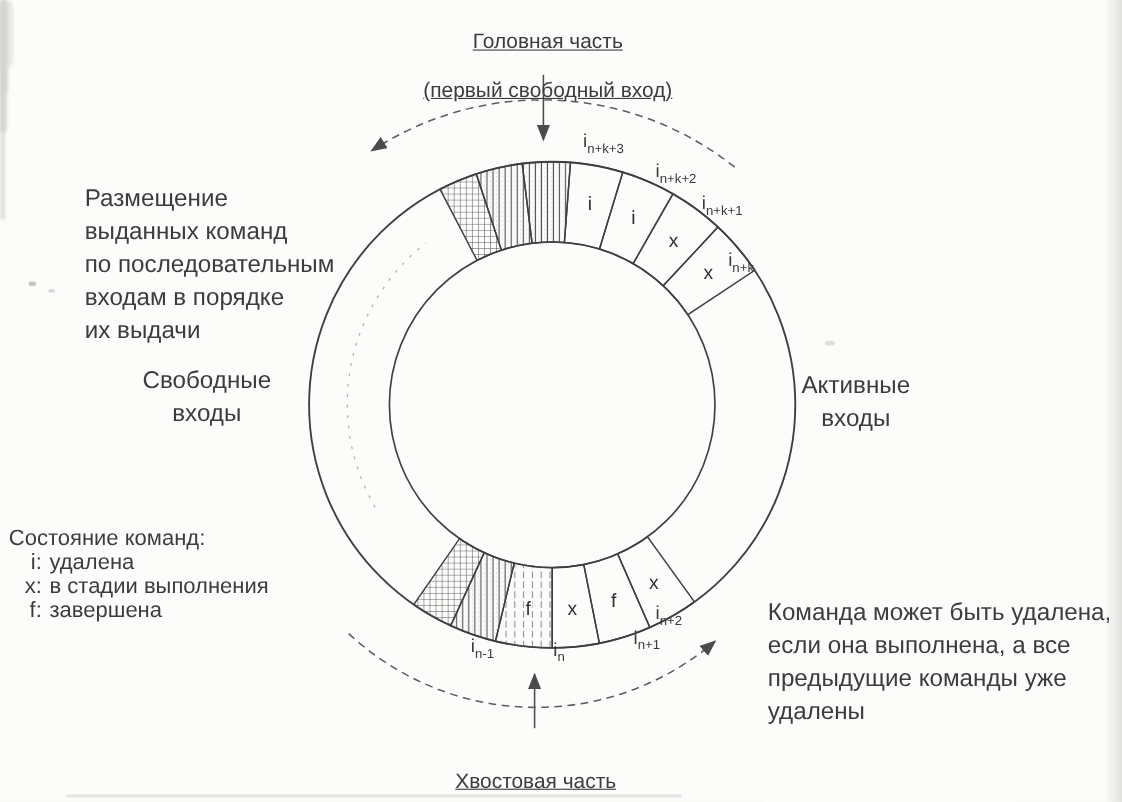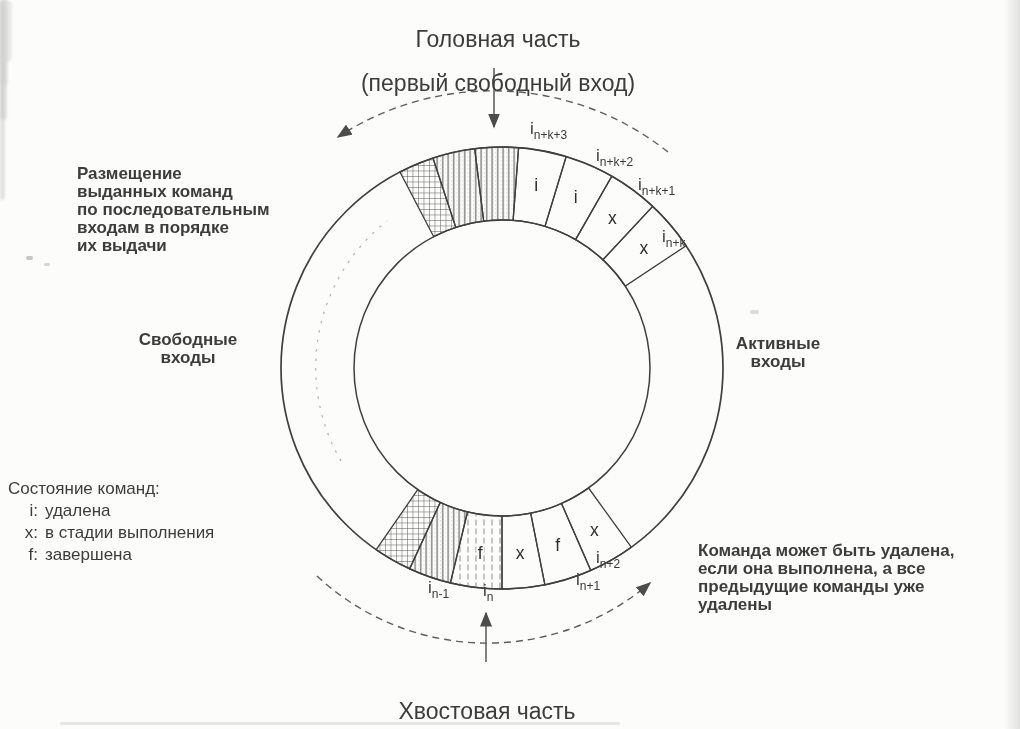--- a/index.html
+++ b/index.html
@@ -3,30 +3,30 @@
 <meta charset="utf-8">
 <style>
   html,body{margin:0;padding:0;background:#e8e8e6;}
   .page{
     position:relative;width:1020px;height:729px;margin:0 auto;
     background:#fcfcfb;overflow:hidden;
     font-family:"Liberation Sans", sans-serif;
     color:#3c3c3c;
   }
   .abs{position:absolute;}
-  .note{font-size:17px;line-height:18px;white-space:pre-line;font-weight:bold;}
+  .note{font-size:22px;line-height:30px;white-space:pre-line;}
   .center{text-align:center;}
-  .cap{font-size:23px;line-height:22px;white-space:pre-line;}
+  .cap{font-size:19px;line-height:22px;white-space:pre-line;text-decoration:underline;}
   #head-label{left:317px;top:6px;width:362px;}
   #tail-label{left:287px;top:678px;width:400px;}
   #placement-note{left:77px;top:165px;width:260px;}
   #free-label{left:118px;top:331px;width:140px;}
   #active-label{left:714px;top:335px;width:128px;}
   #removal-note{left:698px;top:542px;width:326px;}
-  #legend{left:8px;top:478px;font-size:17px;line-height:22px;}
+  #legend{left:8px;top:478px;font-size:20px;line-height:22px;}
   .legend-row{display:flex;}
   .legend-key{width:30px;text-align:right;white-space:pre;}
   .legend-text{margin-left:7px;}
   #entry-labels span.entry{position:absolute;font-size:17px;color:#3a3a3a;white-space:nowrap;}
   #entry-labels sub{font-size:12px;vertical-align:-5px;}
   svg{position:absolute;left:0;top:0;}
   
   .artifact{position:absolute;pointer-events:none;}
   .a1{left:0;top:148;width:7px;height:120px;background:#c9c9c7;opacity:.45;border-radius:4px;filter:blur(1px);}
   .a2{left:0;top:292;width:5px;height:200px;background:#bdbdbb;opacity:.4;border-radius:3px;filter:blur(1px);}
@@ -142,21 +142,21 @@
       <span class="legend-text">завершена</span>
     </div>
   </div>
 
   <div class="abs" id="entry-labels" style="left:0;top:0;width:1020px;height:613px;pointer-events:none;">
       <span class="entry" style="left: 530px; top: 119px;">i<sub>n+k+3</sub></span>
       <span class="entry" style="left: 596px; top: 146px; text-align: center;">i<sub>n+k+2</sub></span>
       <span class="entry" style="left: 638px; top: 175px;">i<sub>n+k+1</sub></span>
       <span class="entry" style="left: 662px; top: 216px; margin-top: 11px;">i<sub>n+k</sub></span>
       <span class="entry" style="left: 428px; top: 578px;">i<sub>n-1</sub></span>
-      <span class="entry" style="left: 483px; top: 581px;">i<sub>n</sub></span>
+      <span class="entry" style="left: 503px; top: 581px;">i<sub>n</sub></span>
       <span class="entry" style="left: 544px; top: 570px; padding-left: 32px;">i<sub>n+1</sub></span>
       <span class="entry" style="left: 596px; top: 548px;">i<sub>n+2</sub></span>
     </div>
 
   <div class="artifact a1"></div>
   <div class="artifact a2"></div>
   <div class="artifact a3"></div>
   <div class="artifact a4"></div>
   <div class="artifact a5"></div>
   <div class="artifact a6"></div>

